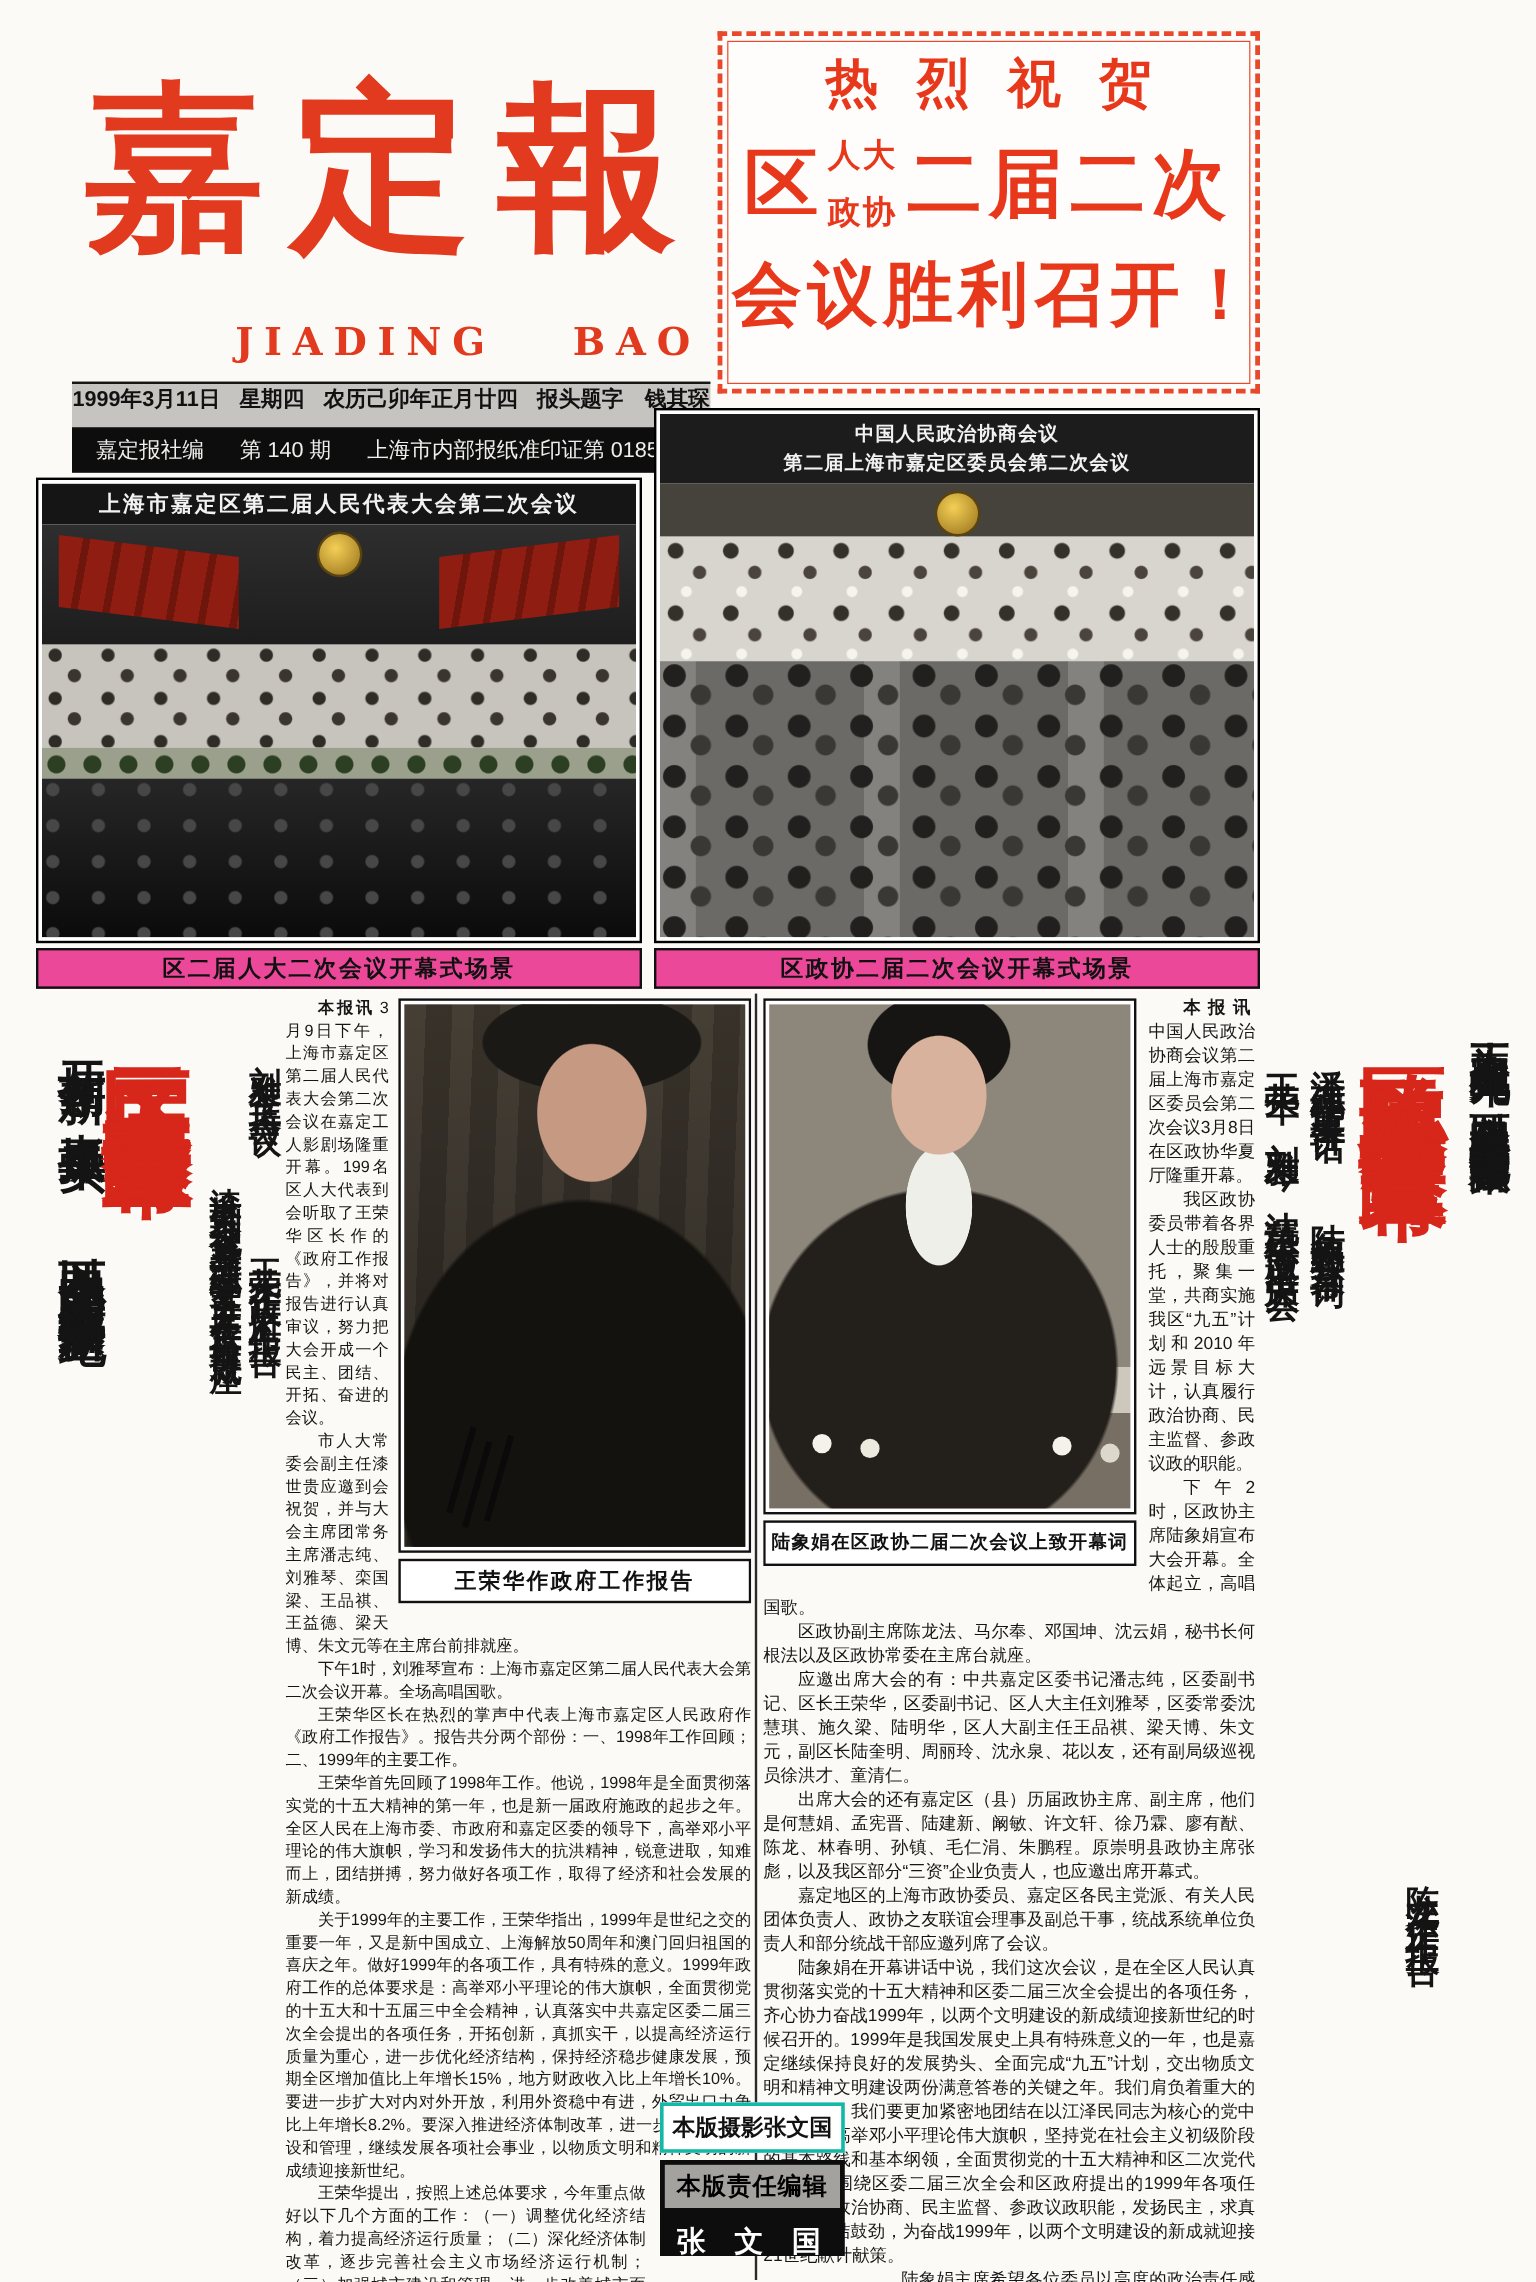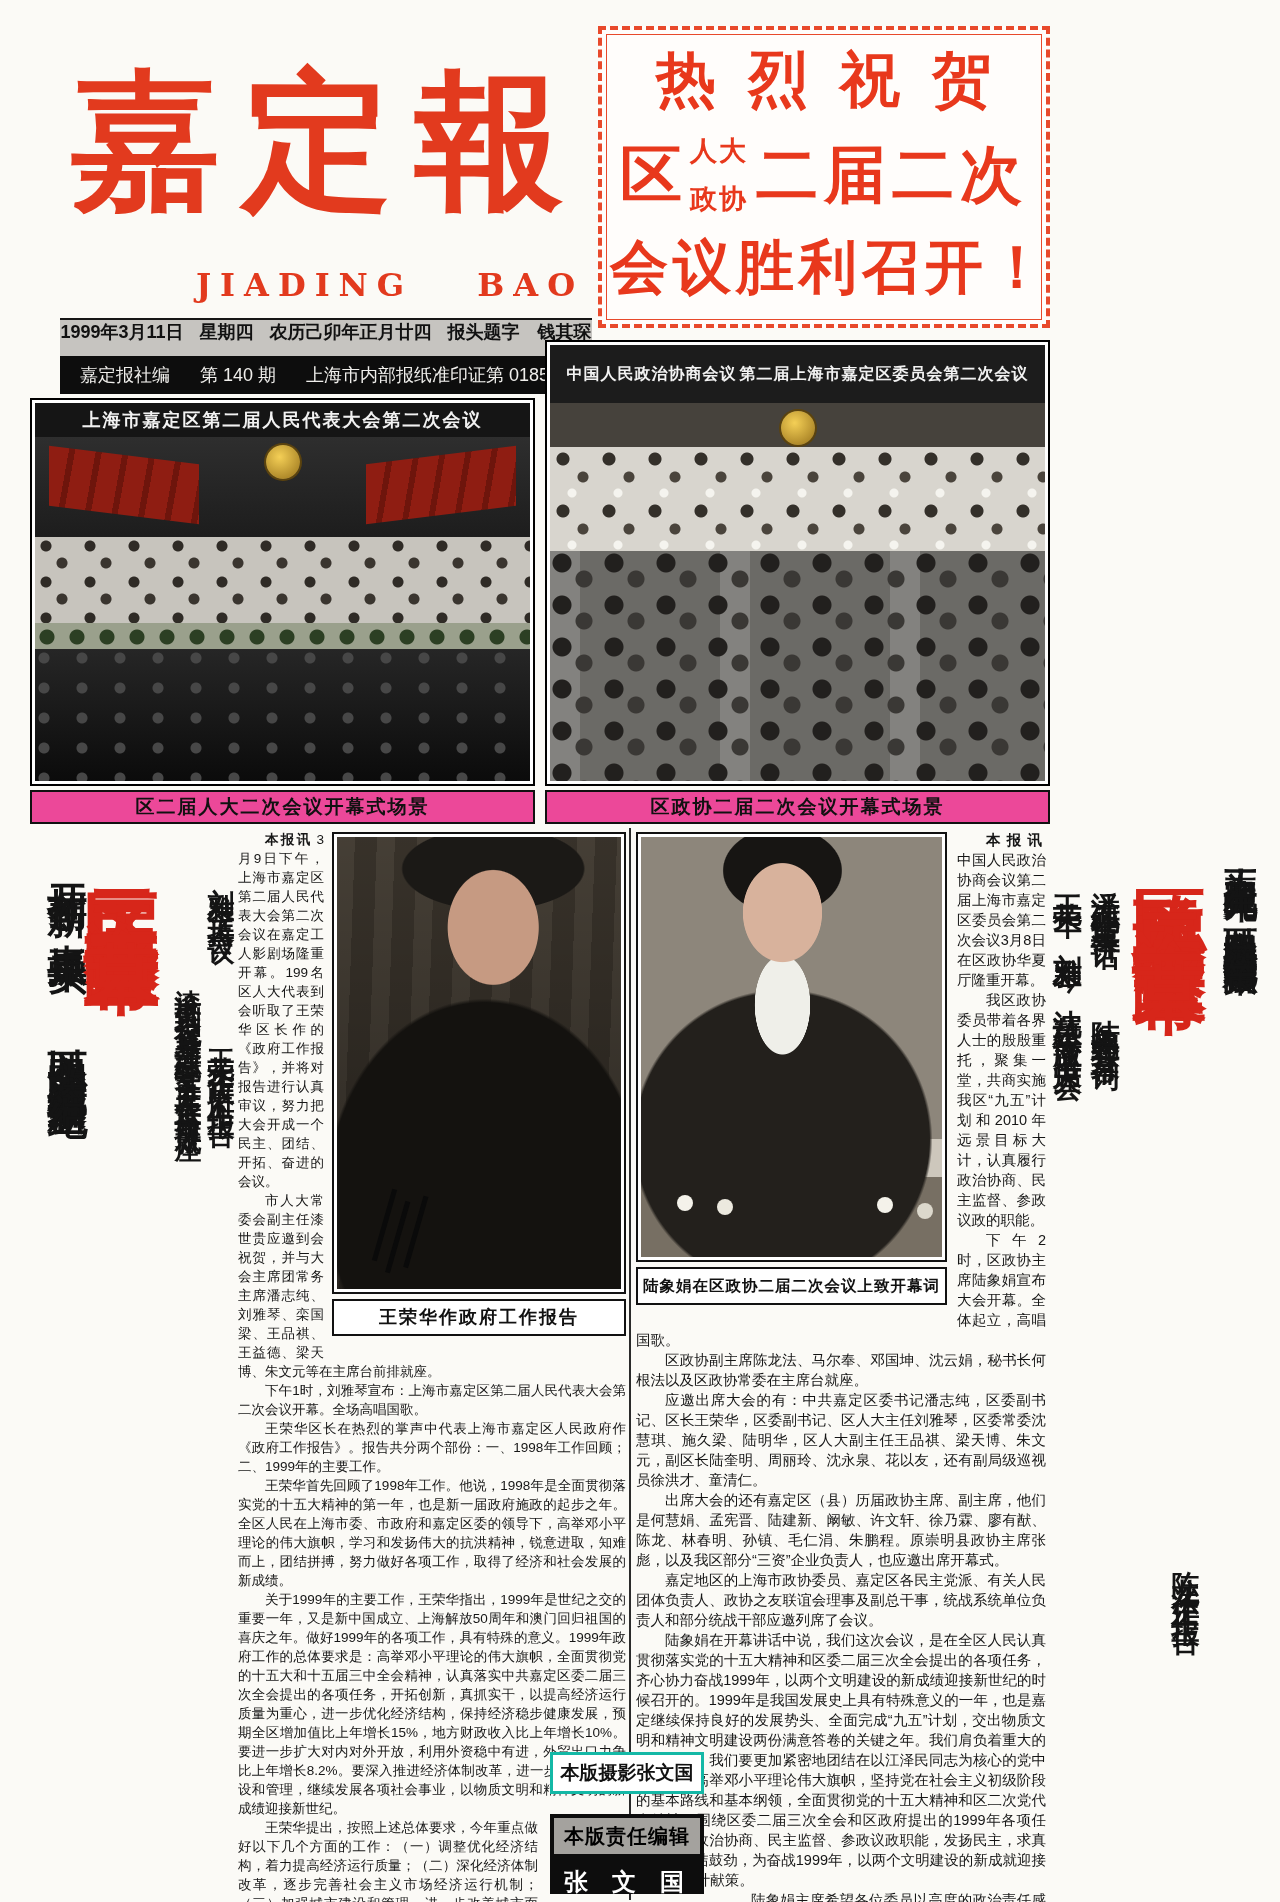--- a/index.html
+++ b/index.html
@@ -12,21 +12,21 @@
     font-family:"DejaVu Serif",serif; font-weight:700; font-size:150px; line-height:252px;
     letter-spacing:22px; text-align:center; color:#e23a1e; white-space:nowrap; }
   .mast-en { position:absolute; left:170px; top:266px; width:440px; text-align:center;
     font-family:"DejaVu Serif",serif; font-weight:700; font-size:32px; letter-spacing:9px;
     word-spacing:44px; color:#e23a1e; }
 
   
   .congrats { position:absolute; left:598px; top:26px; width:452px; height:302px;
     border:4px dashed #e8492b; background:#fffdfb; padding:10px 8px 6px; }
   .congrats::before { content:""; position:absolute; inset:4px; border:1px solid #e8492b; pointer-events:none; }
-  .cg-line1 { text-align:center; font-size:60px; font-weight:900; color:#e8381c;
+  .cg-line1 { text-align:center; font-size:44px; font-weight:900; color:#e8381c;
     letter-spacing:32px; padding-left:32px; white-space:nowrap; }
   .cg-line2 { display:flex; align-items:center; justify-content:center; gap:8px; margin-top:12px; }
   .cg-big { font-size:62px; font-weight:900; color:#e8381c; white-space:nowrap; }
   .cg-mid { letter-spacing:6px; }
   .cg-stack { display:flex; flex-direction:column; justify-content:center; gap:12px; }
   .cg-stack span { font-size:27px; font-weight:900; color:#e8381c; letter-spacing:2px; }
   .cg-line3 { text-align:center; font-size:58px; font-weight:900; color:#e8381c;
     letter-spacing:5px; margin-top:12px; white-space:nowrap; }
 
   
@@ -38,21 +38,21 @@
     color:#f0efec; white-space:nowrap; }
 
   
   .bigphoto { position:absolute; border:2px solid #000; background:#fff; padding:3px; }
   #bp-left  { left:30px;  top:398px; width:505px; height:388px; }
   #bp-right { left:545px; top:340px; width:505px; height:446px; }
   .ph { width:100%; height:100%; display:flex; flex-direction:column; overflow:hidden; }
   .bp-banner { height:34px; flex:none; background:#151515; color:#f2f2f2; font-size:18px;
     font-weight:700; letter-spacing:2px; display:flex; align-items:center; justify-content:center; white-space:nowrap; }
   .bp-banner2 { height:58px; flex:none; background:#1c1c1c; color:#f2f2f2; font-size:16px; font-weight:700;
-    letter-spacing:1px; display:flex; flex-direction:row; align-items:center; justify-content:center; gap:3px; }
+    letter-spacing:1px; display:flex; flex-direction:column; align-items:center; justify-content:center; gap:3px; }
   .bp-backdrop { height:100px; flex:none; background:linear-gradient(#2e2e2e,#1d1d1d); position:relative; }
   .bp-emblemrow { height:44px; flex:none; background:#46423c; position:relative; }
   .emblem { position:absolute; left:50%; top:8px; transform:translateX(-50%); width:34px; height:34px;
     border-radius:50%; background:radial-gradient(circle at 40% 35%, #f4cf56, #96701a);
     box-shadow:0 0 0 2px #5b430e; }
   .flags { position:absolute; top:18px; width:150px; height:60px;
     background:repeating-linear-gradient(100deg,#8f1d12 0 20px,#6e150c 20px 26px); }
   .flags-l { left:14px; transform:skewY(7deg); }
   .flags-r { right:14px; transform:skewY(-7deg); }
   .bp-stage { height:86px; flex:none; background-color:#c7c4bd;
@@ -142,21 +142,21 @@
     box-shadow:40px 4px 0 #ece9df, 200px 2px 0 #f4f2ea, 240px 8px 0 #dcd8cc; }
 
   .foot-spacer-r { float:right; clear:right; width:82px; height:152px; margin-left:6px; }
   .foot-spacer-l { float:left;  clear:left;  width:78px; height:158px; margin-right:8px; }
 
   
   #credit-box { position:absolute; left:550px; top:1752px; width:154px; height:42px;
     border:3px solid #14b8a6; background:#fff; display:flex; align-items:center; justify-content:center;
     font-size:19px; font-weight:800; color:#111; white-space:nowrap; }
   #editor-box { position:absolute; left:550px; top:1800px; width:154px; height:80px;
-    background:#0d0d0d; padding:4px;margin-top:14px; }
+    background:#0d0d0d; padding:4px; }
   #editor-label { height:36px; background:#a4a29e; color:#000; font-size:20px; font-weight:800;
     text-align:center; line-height:36px; letter-spacing:1px; white-space:nowrap; }
   #editor-name { color:#fff; font-size:24px; font-weight:700; display:flex;
     justify-content:space-between; padding:12px 10px 0; }
 </style>
 </head>
 <body>
 
 <div class="page">
 

